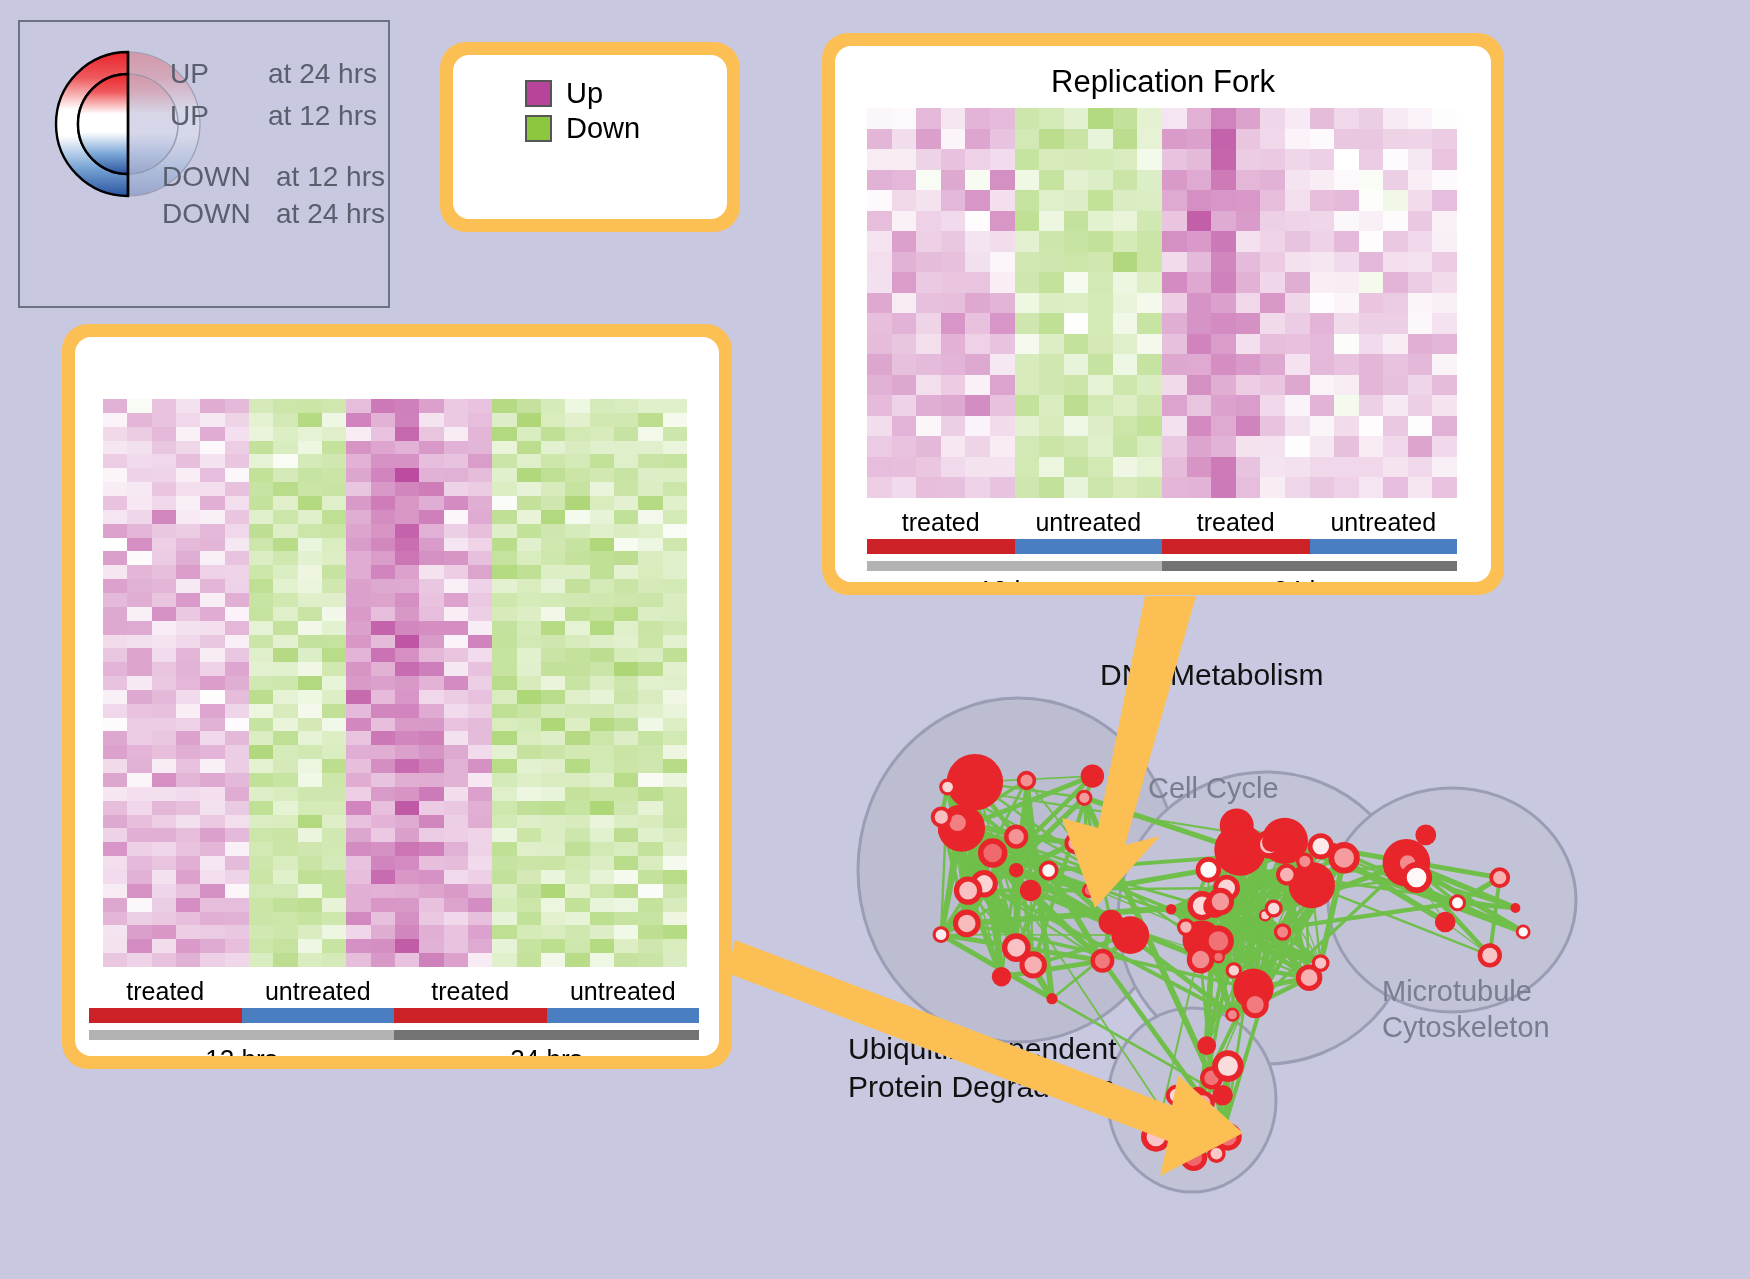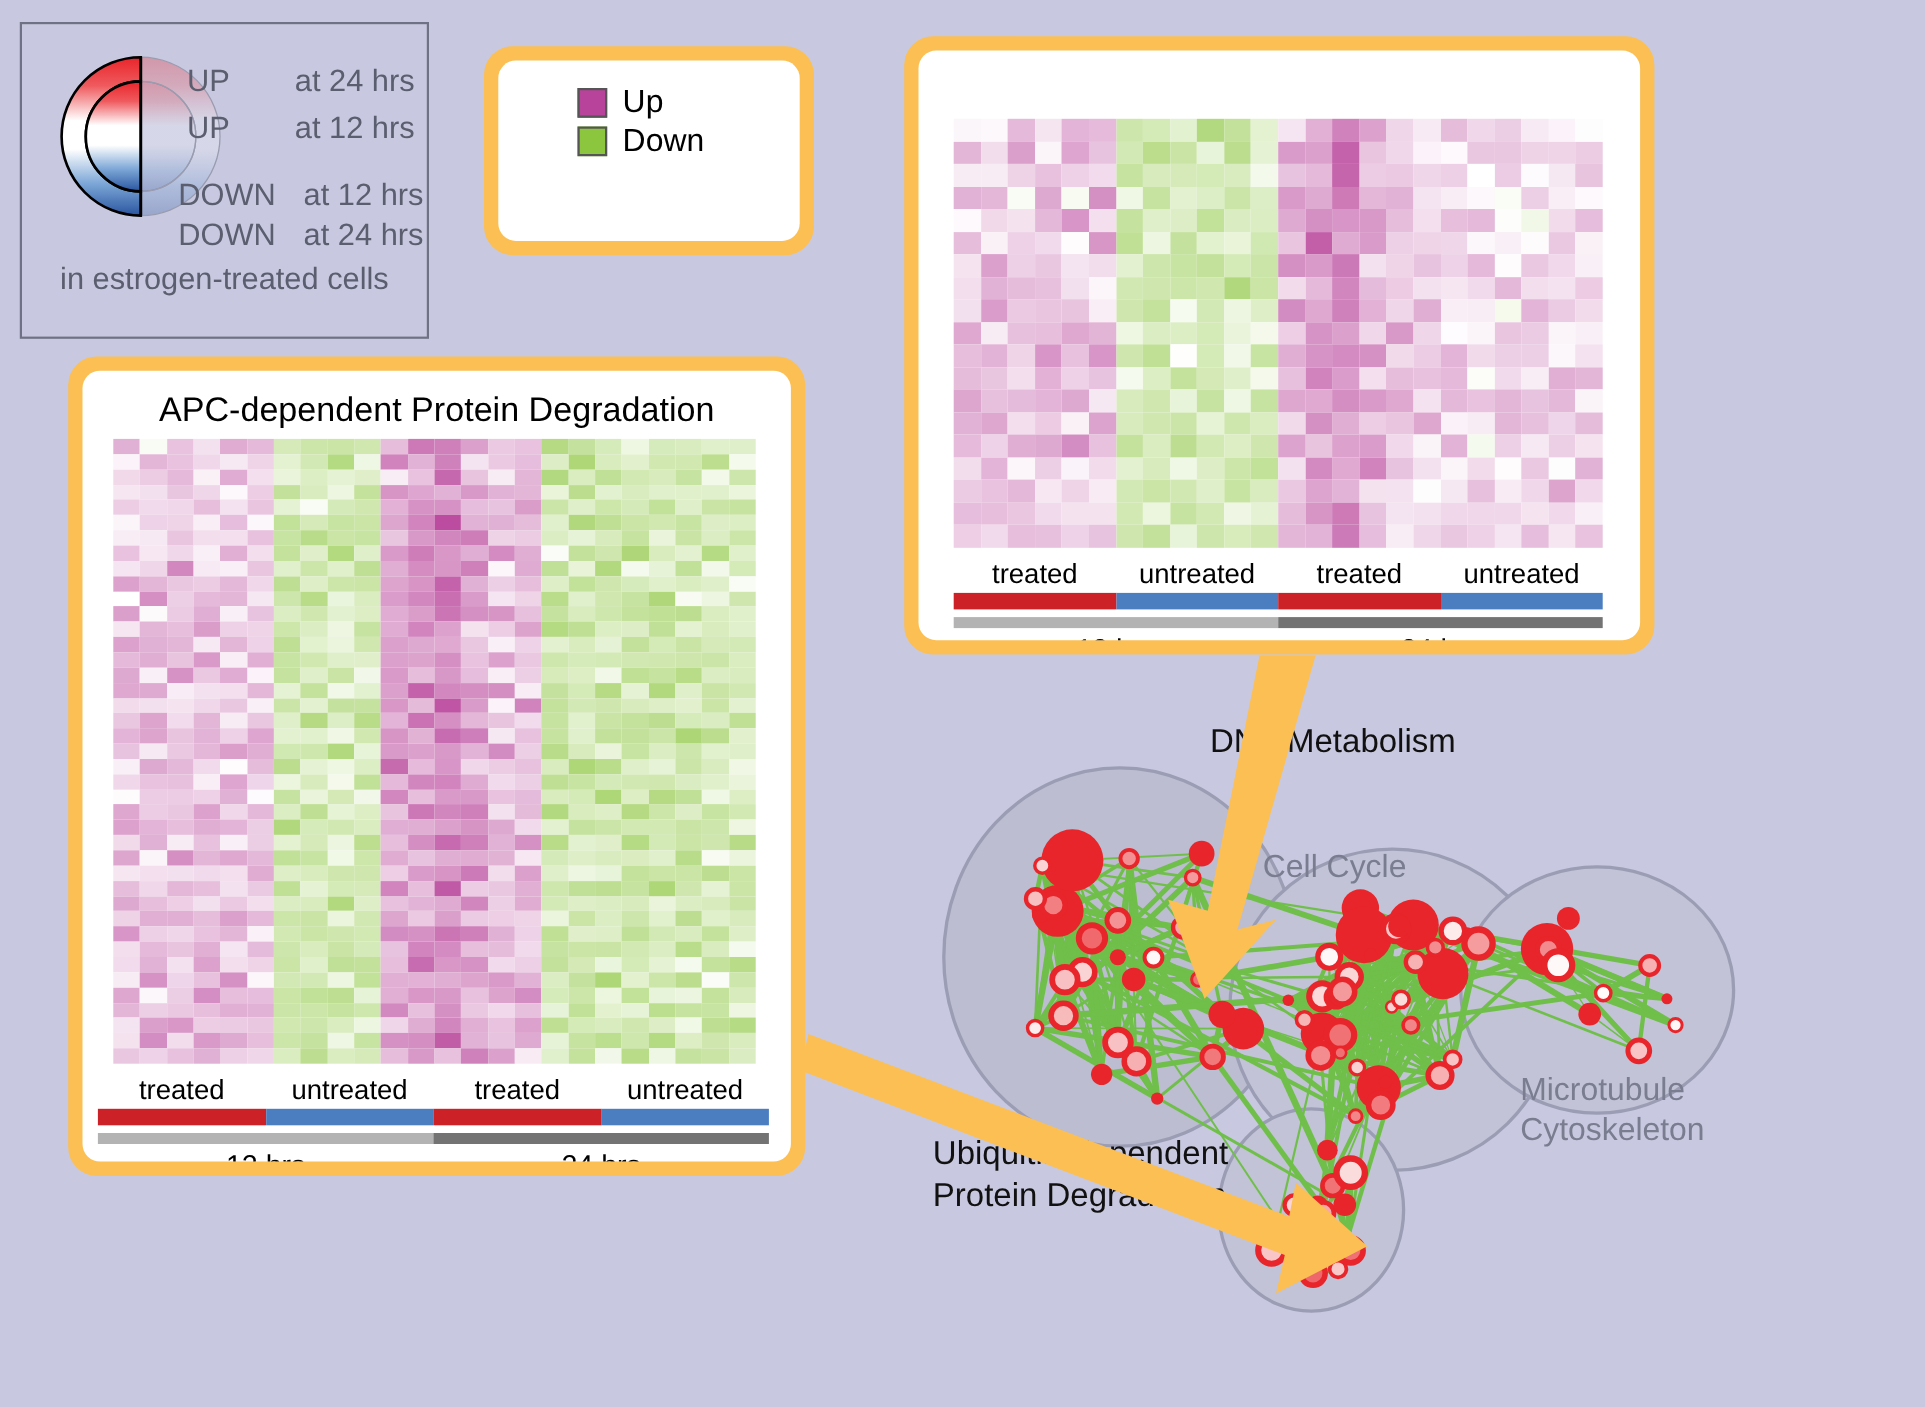--- a/index.html
+++ b/index.html
@@ -138,40 +138,40 @@
 
     <span class="leg-txt" style="left:150px;top:78px;">UP</span>
     <span class="leg-txt" style="left:248px;top:78px;">at 12 hrs</span>
 
     <span class="leg-txt" style="left:142px;top:139px;">DOWN</span>
     <span class="leg-txt" style="left:256px;top:139px;">at 12 hrs</span>
 
     <span class="leg-txt" style="left:142px;top:176px;">DOWN</span>
     <span class="leg-txt" style="left:256px;top:176px;">at 24 hrs</span>
 
-    <div class="leg-sub" style="top:215px;">in estrogen-treated cells</div>
   </div>
 
   <div class="panel" id="estrogen-panel">
     <div class="panel-inner">
       <div class="est-rows">
         <div class="est-row">
           <span class="sw" style="background:#b8439a"></span>
           <span class="est-lbl">Up</span>
         </div>
         <div class="est-row">
           <span class="sw" style="background:#8cc63e"></span>
           <span class="est-lbl">Down</span>
         </div>
       </div>
     </div>
   </div>
 
   <div class="panel" id="rep-panel">
     <div class="panel-inner">
+      <div class="panel-title hm-title" style="top:18px;">Replication Fork</div>
       <div class="heat" id="heat-rep" style="left: 32px; top: 62px; width: 590px; height: 390px; grid-template-columns: repeat(24, 1fr); grid-template-rows: repeat(19, 1fr);">
           <div style="background:rgb(251,246,250)"></div>
           <div style="background:rgb(252,248,251)"></div>
           <div style="background:rgb(229,185,218)"></div>
           <div style="background:rgb(245,229,241)"></div>
           <div style="background:rgb(227,180,215)"></div>
           <div style="background:rgb(229,186,218)"></div>
           <div style="background:rgb(205,230,171)"></div>
           <div style="background:rgb(212,234,183)"></div>
           <div style="background:rgb(226,241,207)"></div>
@@ -643,21 +643,20 @@
         <div class="time-labels" id="rep-time-labels">
             <span>12 hrs</span>
             <span>24 hrs</span>
           </div>
       </div>
     </div>
   </div>
 
   <div class="panel" id="apc-panel">
     <div class="panel-inner">
-      <div class="panel-title hm-title" style="top:18px;">APC-dependent Protein Degradation</div>
       <div class="heat" id="heat-apc" style="left: 28px; top: 62px; width: 584px; height: 568px; grid-template-columns: repeat(24, 1fr); grid-template-rows: repeat(41, 1fr);">
           <div style="background:rgb(225,177,213)"></div>
           <div style="background:rgb(249,252,245)"></div>
           <div style="background:rgb(232,194,222)"></div>
           <div style="background:rgb(244,225,239)"></div>
           <div style="background:rgb(224,172,210)"></div>
           <div style="background:rgb(228,185,217)"></div>
           <div style="background:rgb(213,234,184)"></div>
           <div style="background:rgb(204,230,169)"></div>
           <div style="background:rgb(203,229,167)"></div>

